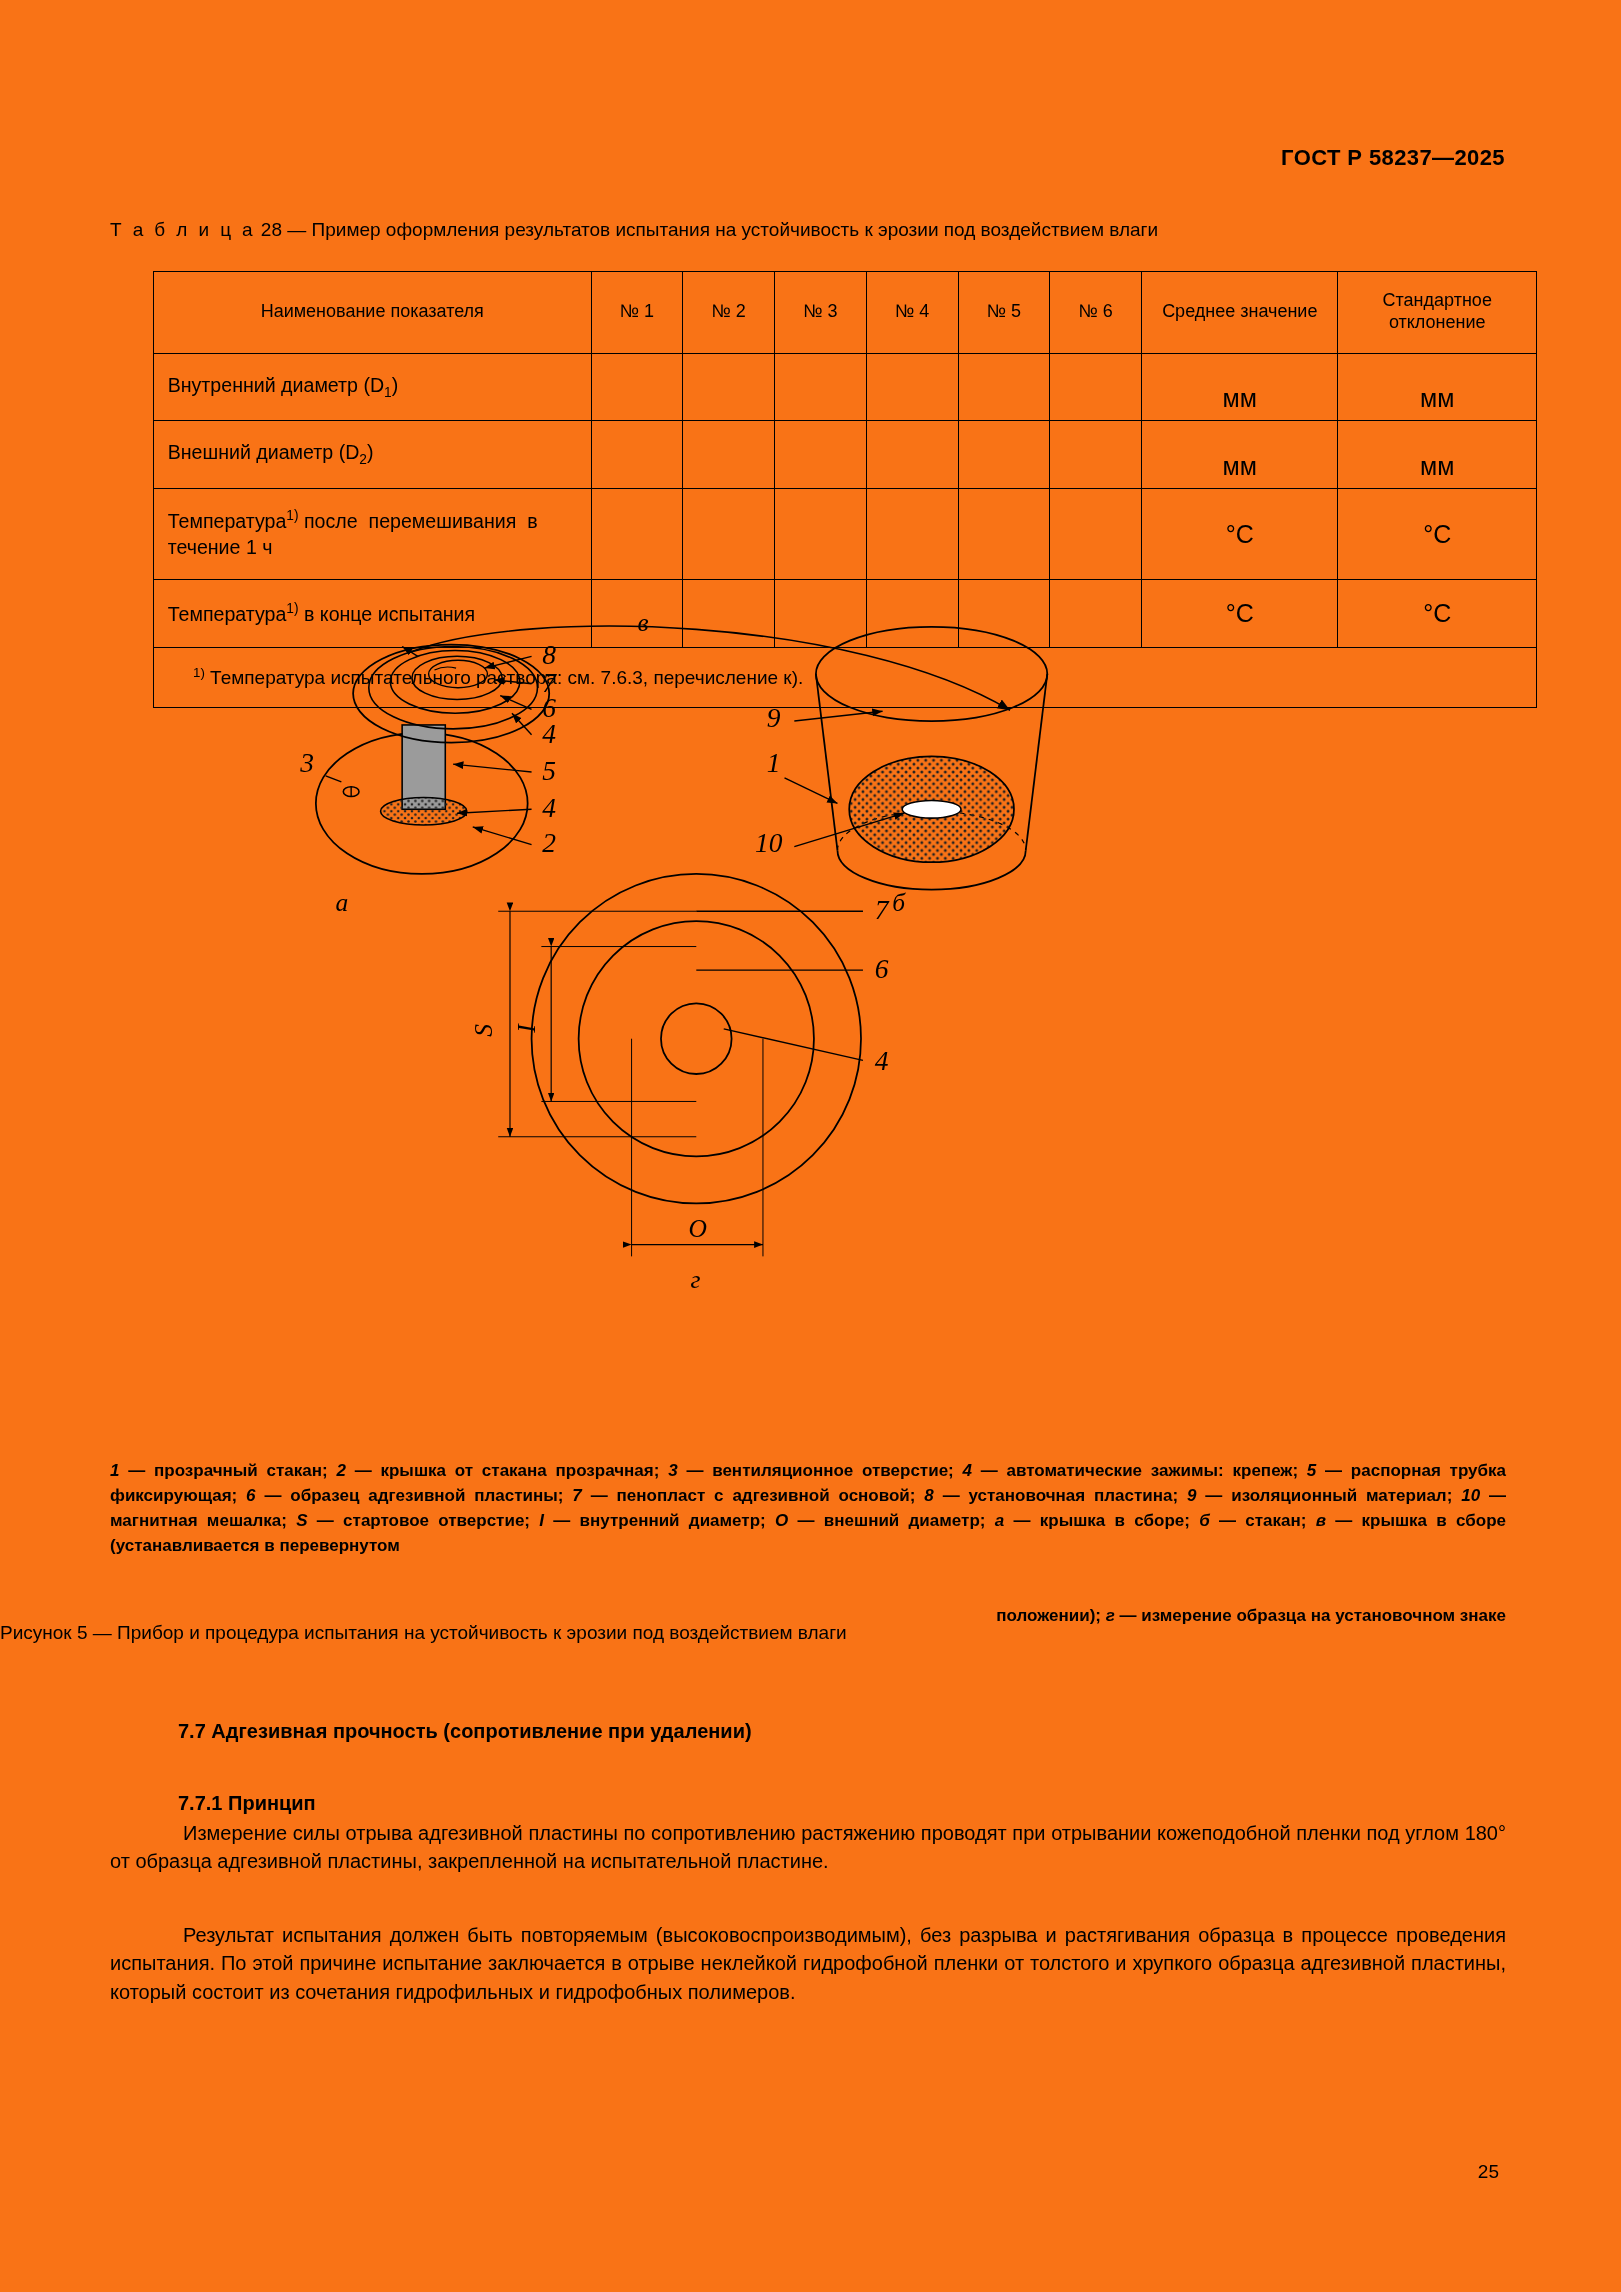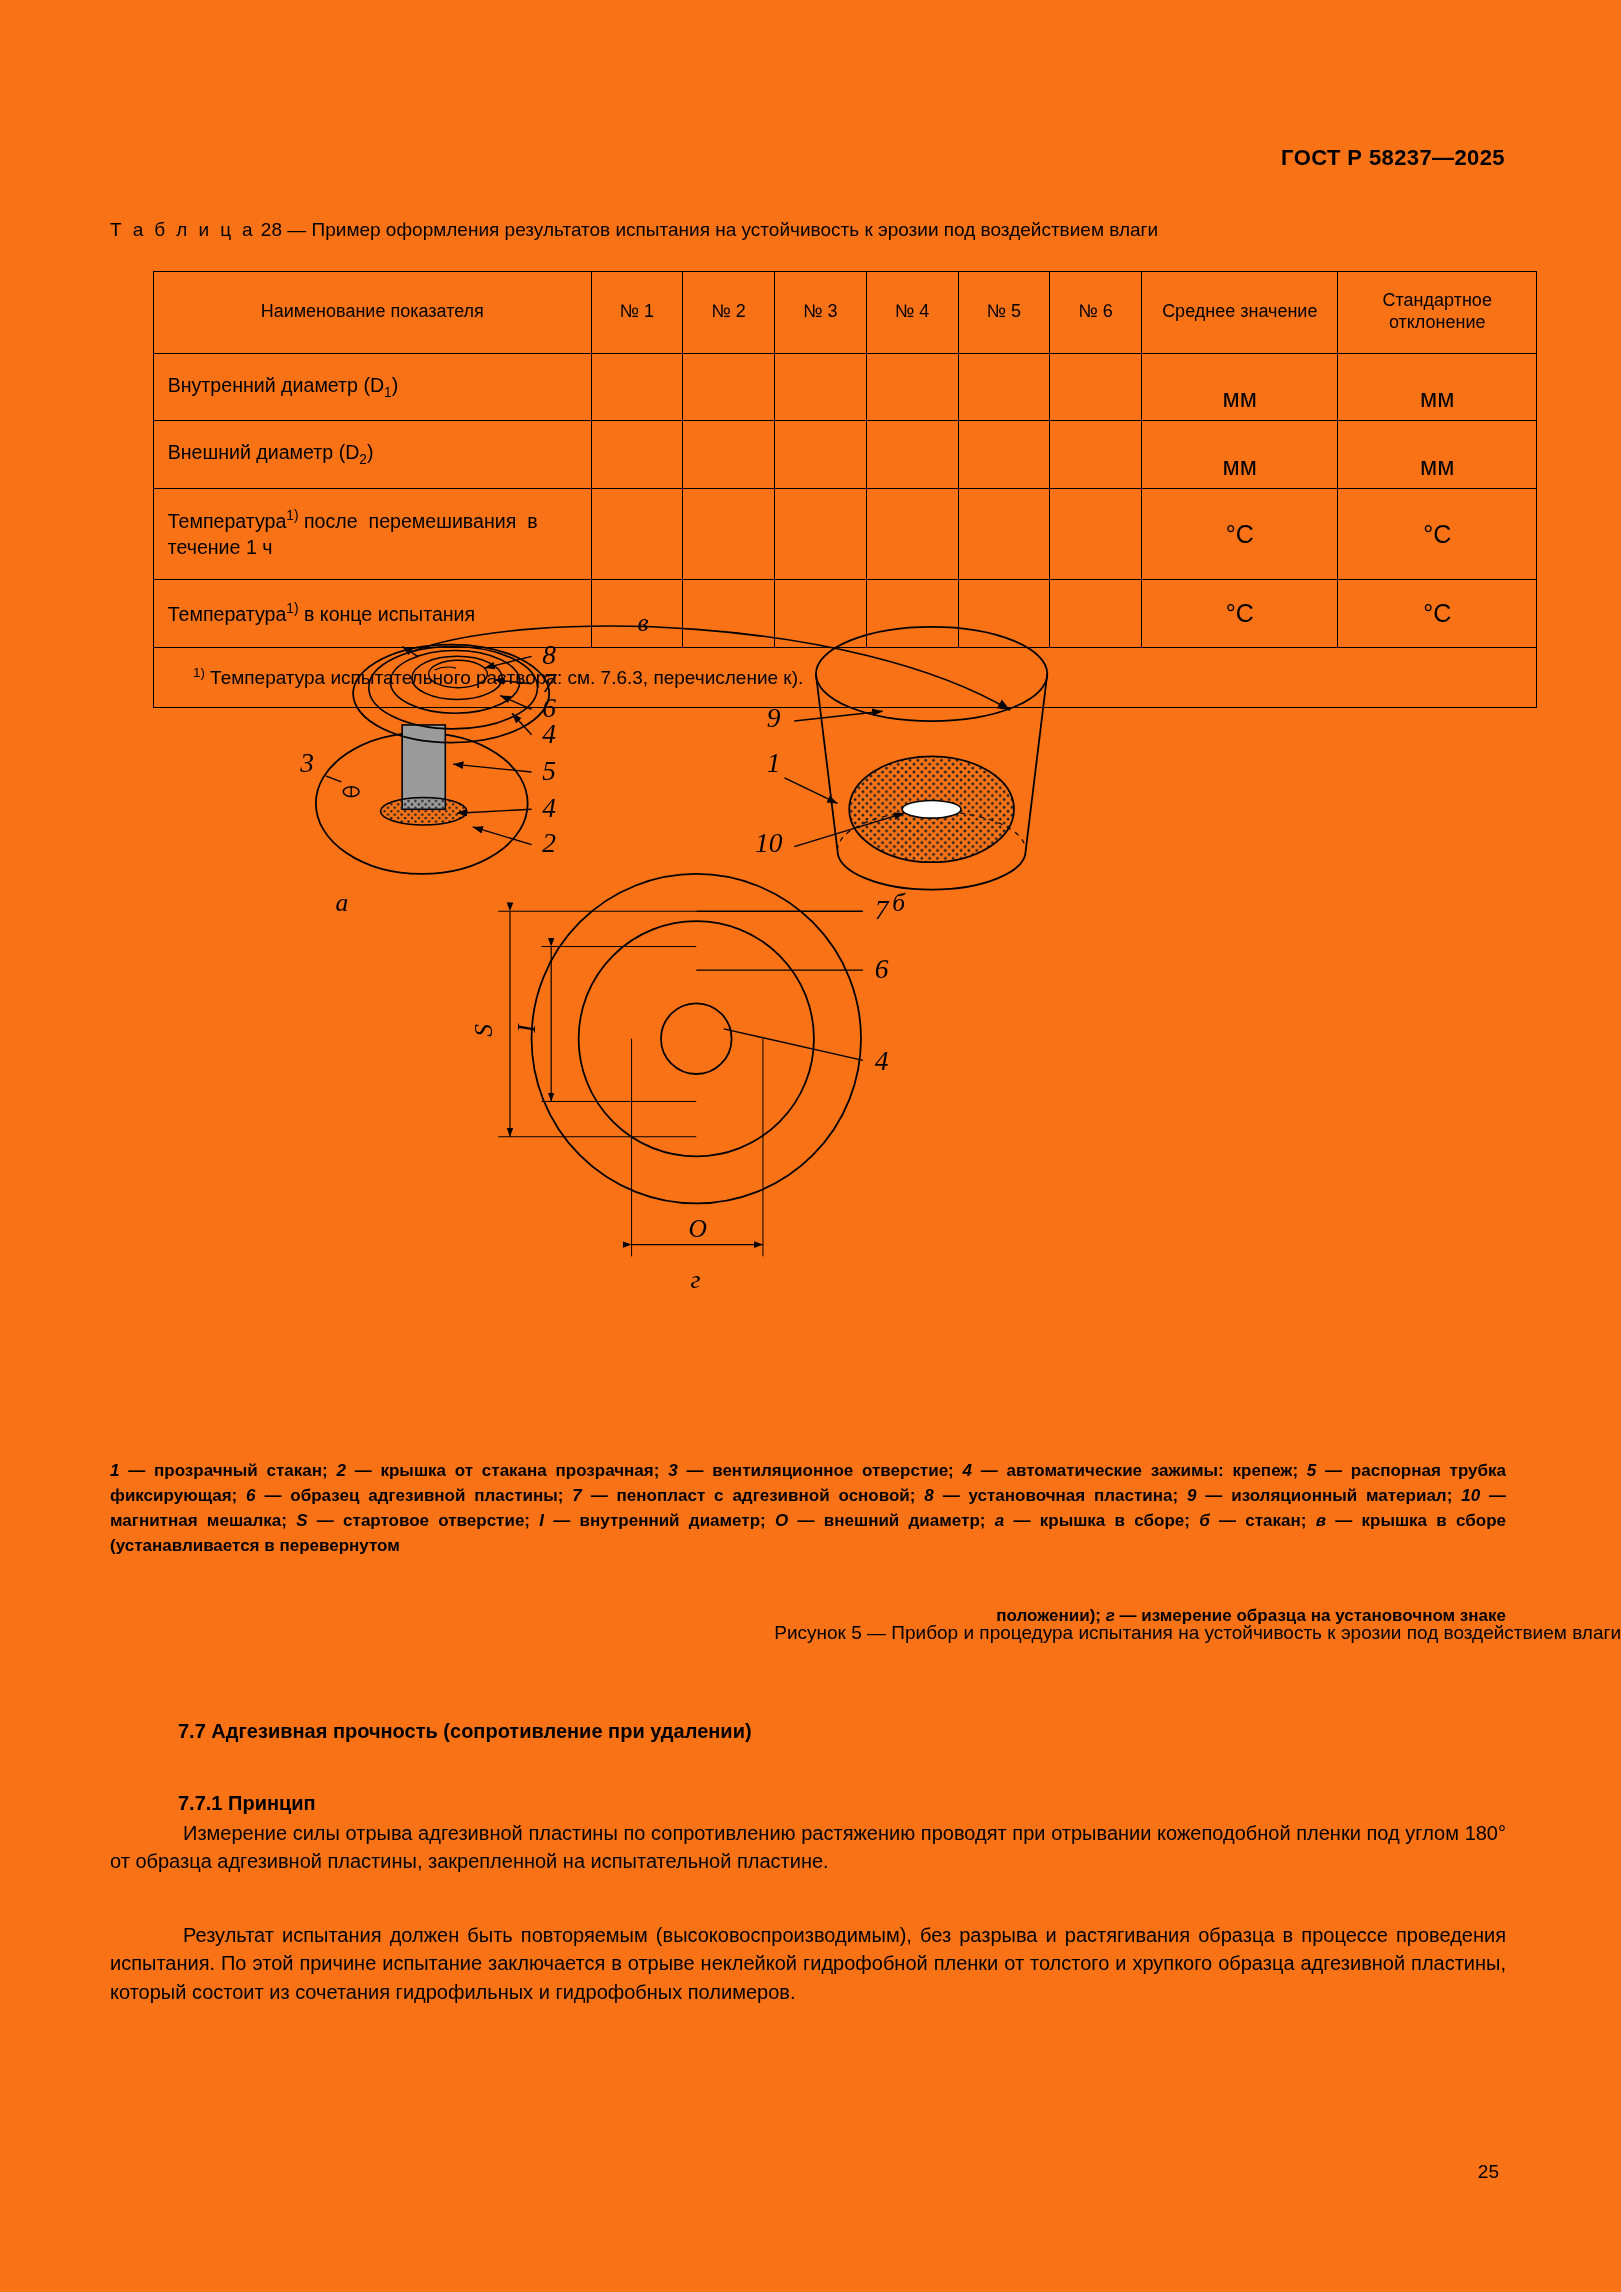--- a/index.html
+++ b/index.html
@@ -115,21 +115,21 @@
     display: block;
     text-align: right;
     margin-top: 44px;
   }
   .fig-legend i { font-style: italic; }
   .fig-title {
     position: absolute;
     top: 1622px;
     left: 0;
     width: 1621px;
-    text-align: right;
+    text-align: left;
     font-size: 19px;
   }
 
   .sec-head {
     position: absolute;
     font-weight: bold;
   }
   .sec-77 {
     top: 1720px;
     left: 178px;

